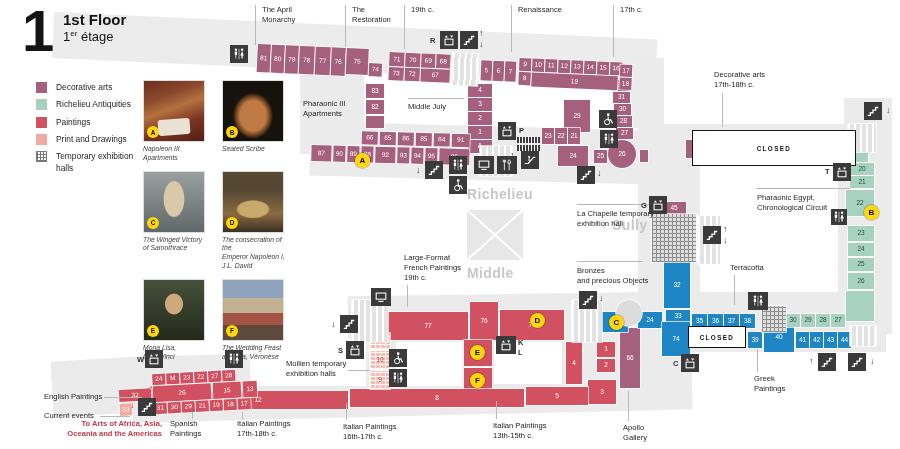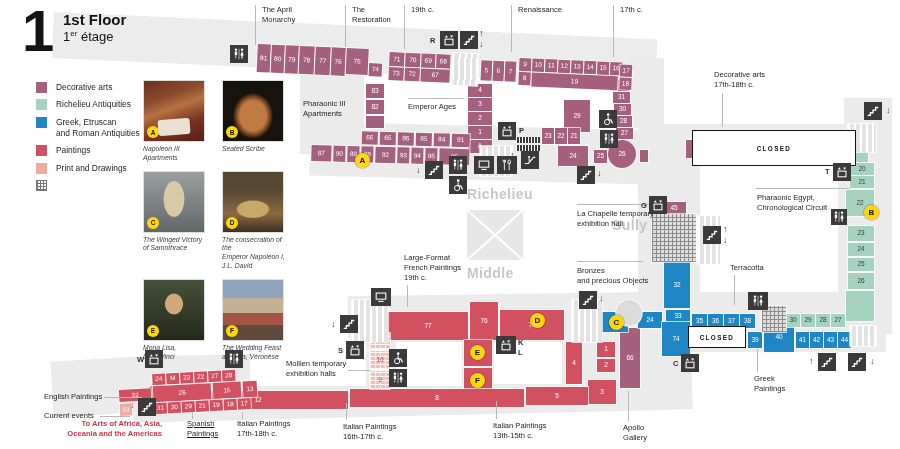--- a/index.html
+++ b/index.html
@@ -548,34 +548,31 @@
       <div id="legend-items">
         <div class="lg-row">
           <span class="sw sw-decorative"></span>
           <span class="lg-lbl">Decorative arts</span>
         </div>
         <div class="lg-row">
           <span class="sw sw-egyptian"></span>
           <span class="lg-lbl">Richelieu Antiquities</span>
         </div>
         <div class="lg-row">
-          <span class="sw sw-greek"></span>
-          <span class="lg-lbl">Greek, Etruscan
-and Roman Antiquities</span>
-        </div>
-        <div class="lg-row">
           <span class="sw sw-paintings"></span>
           <span class="lg-lbl">Paintings</span>
         </div>
         <div class="lg-row">
           <span class="sw sw-prints"></span>
           <span class="lg-lbl">Print and Drawings</span>
         </div>
         <div class="lg-row">
           <span class="sw sw-temp"></span>
+          <span class="lg-lbl">Temporary exhibition
+halls</span>
         </div>
       </div>
     </div>
 
   <div id="highlights">
       <div class="hl">
         <div class="art art-a">
           <span class="badge">A</span>
         </div>
         <div class="cap">Napoleon III
@@ -621,42 +618,42 @@
   <div id="gen-layer">
       <div class="era" style="left: 262px; top: 5px;">The April
 Monarchy</div>
       <div class="era" style="left: 352px; top: 5px;">The
 Restoration</div>
       <div class="era" style="left: 411px; top: 5px;">19th c.</div>
       <div class="era" style="left: 518px; top: 5px;">Renaissance</div>
       <div class="era" style="left: 620px; top: 5px;">17th c.</div>
       <div class="mlabel" style="left: 303px; top: 99px;">Pharaonic III
 Apartments</div>
-      <div class="mlabel" style="left: 408px; top: 102px;">Emperor Ages</div>
+      <div class="mlabel" style="left: 408px; top: 102px;">Middle July</div>
       <div class="mlabel" style="left: 714px; top: 70px;">Decorative arts
 17th-18th c.</div>
       <div class="mlabel" style="left: 757px; top: 193px;">Pharaonic Egypt,
 Chronological Circuit</div>
       <div class="mlabel" style="left: 577px; top: 209px;">La Chapelle temporary
 exhibition hall</div>
       <div class="mlabel" style="left: 577px; top: 266px;">Bronzes
 and precious Objects</div>
       <div class="mlabel" style="left: 404px; top: 253px;">Large-Format
 French Paintings
 19th c.</div>
       <div class="mlabel" style="left: 730px; top: 263px;">Terracotta</div>
       <div class="mlabel" style="left: 754px; top: 374px;">Greek
 Paintings</div>
       <div class="mlabel" style="left: 286px; top: 359px;">Mollien temporary
 exhibition halls</div>
       <div class="mlabel" style="left: 44px; top: 392px;">English Paintings</div>
       <div class="mlabel" style="left: 44px; top: 411px;">Current events</div>
       <div class="mlabel red" style="left: 58px; top: 419px; width: 104px; text-align: right;">To Arts of Africa, Asia,
 Oceania and the Americas</div>
-      <div class="mlabel" style="left: 187px; top: 419px; text-decoration: underline;">Spanish
+      <div class="mlabel" style="left: 170px; top: 419px;">Spanish
 Paintings</div>
       <div class="mlabel" style="left: 237px; top: 419px;">Italian Paintings
 17th-18th c.</div>
       <div class="mlabel" style="left: 343px; top: 422px;">Italian Paintings
 16th-17th c.</div>
       <div class="mlabel" style="left: 493px; top: 421px;">Italian Paintings
 13th-15th c.</div>
       <div class="mlabel" style="left: 623px; top: 423px;">Apollo
 Gallery</div>
       <span class="elvL" style="left: 430px; top: 36px;">R</span>

